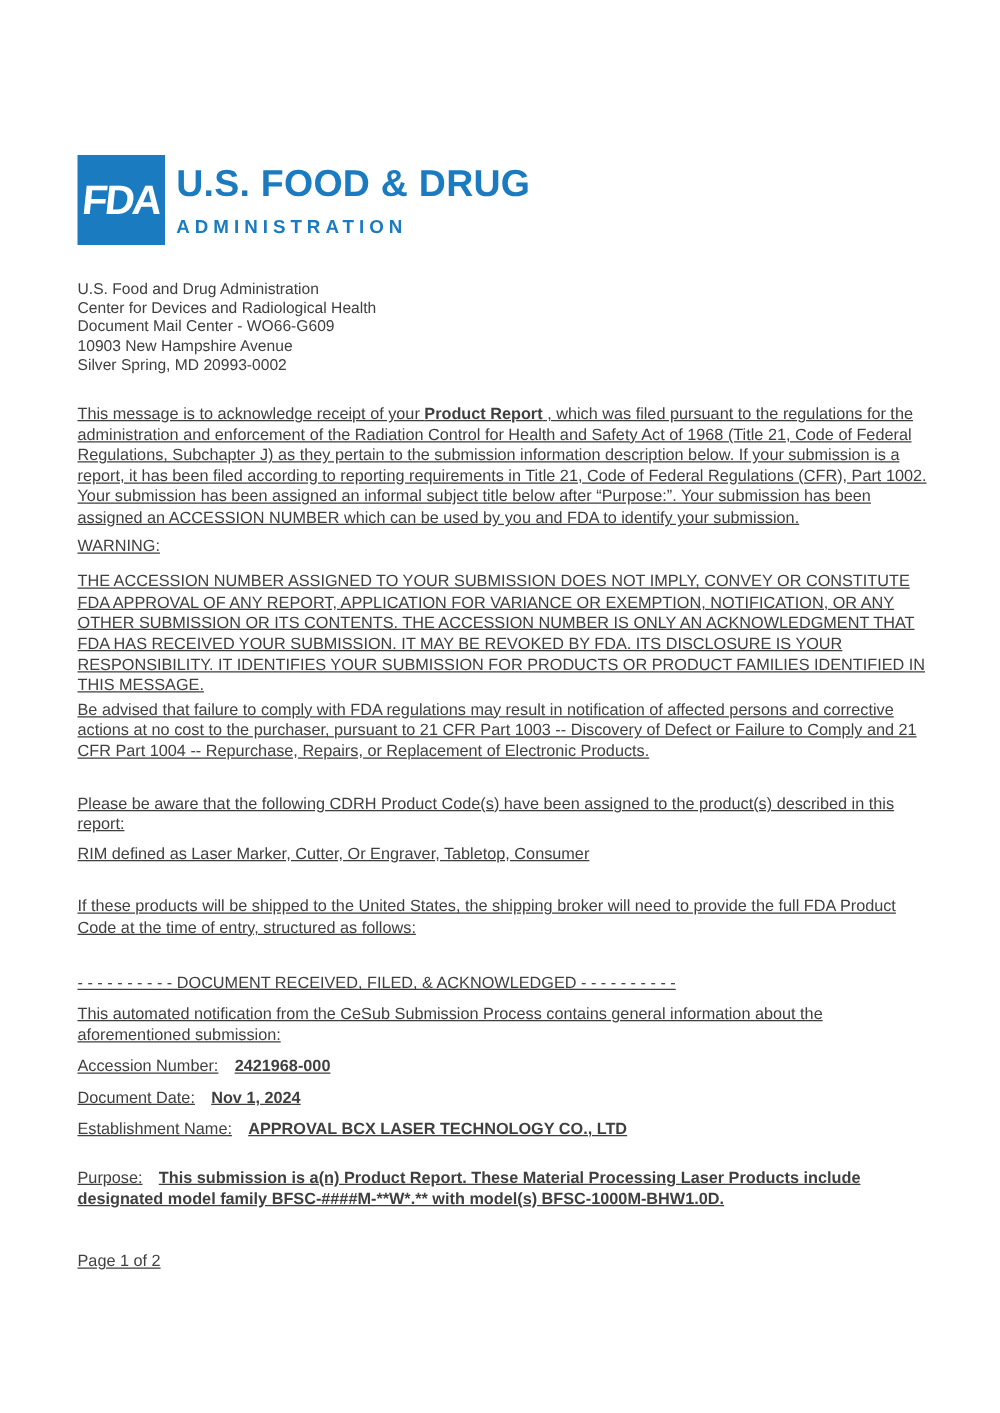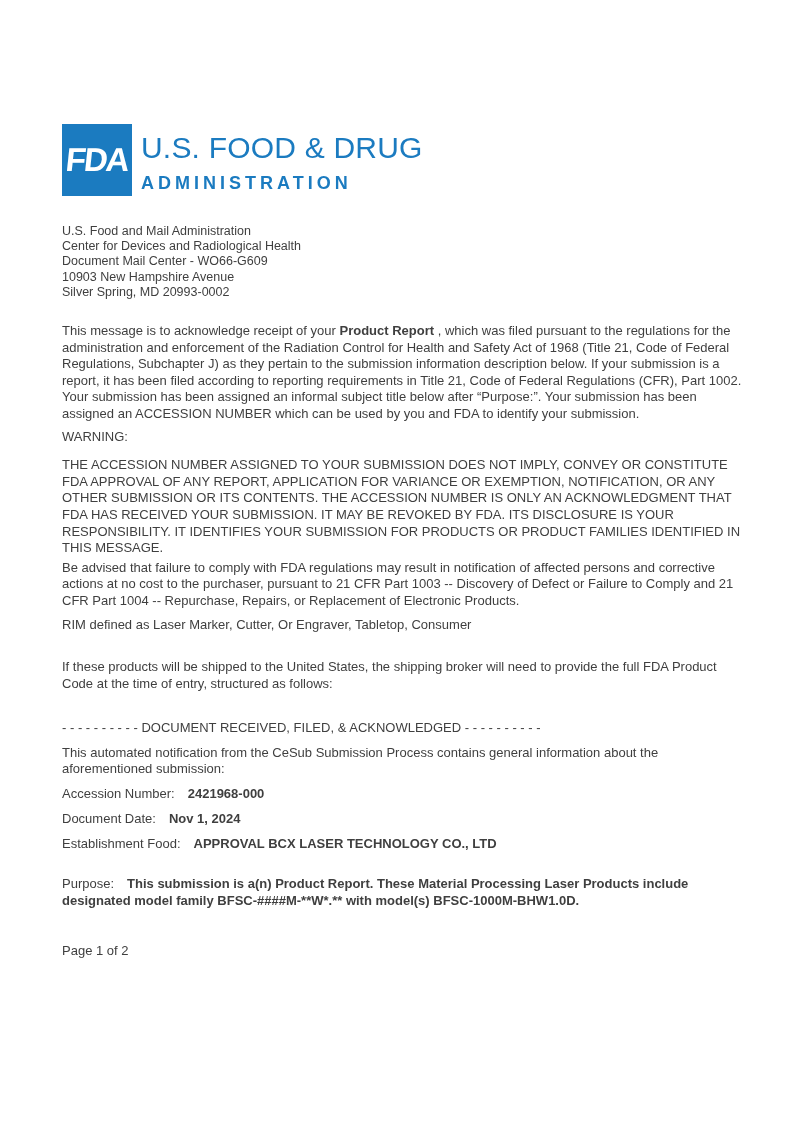--- a/index.html
+++ b/index.html
@@ -36,42 +36,42 @@
     font-weight: bold;
     font-size: 33px;
     letter-spacing: -2px;
     transform: none;
     flex: 0 0 auto;
   }
   .fda-mark span { display:inline-block; transform: skewX(-6deg); }
   .brand-text { margin-left: 9px; }
   .brand-line1 {
     color: #1b7bc0;
-    font-weight: normal;
+    font-weight: bold;
     font-size: 30px;
     line-height: 1;
     margin-top: 9px;
     letter-spacing: 0.2px;
     white-space: nowrap;
   }
   .brand-line2 {
     color: #1b7bc0;
     font-weight: bold;
-    font-size: 18px;
+    font-size: 15px;
     letter-spacing: 4px;
     margin-top: 10px;
     white-space: nowrap;
   }
   
   .address {
     margin-top: 28px;
     font-size: 12.5px;
     line-height: 15.2px;
   }
-  .body-text { max-width: 680px; }
+  .body-text { max-width: 680px; text-decoration: underline; }
   p { margin: 0; font-size: 13px; line-height: 16.6px; }
   .b { font-weight: bold; }
   .p1        { margin-top: 23px; }
   .warn-lbl  { margin-top: 6px; }
   .warn-para { margin-top: 12px; }
   .advised   { margin-top: 3px; }
   .aware     { margin-top: 25px; }
   .rim       { margin-top: 7px; }
   .shipping  { margin-top: 26px; }
   .code95    { margin-top: 7px; }
@@ -92,52 +92,53 @@
     <div class="fda-mark">
       <span>FDA</span>
     </div>
     <div class="brand-text">
       <div class="brand-line1">U.S. FOOD &amp; DRUG</div>
       <div class="brand-line2">ADMINISTRATION</div>
     </div>
   </div>
 
   <div class="address">
-    <div>U.S. Food and Mail Administration</div>
+    <div>U.S. Food and Drug Administration</div>
     <div>Center for Devices and Radiological Health</div>
     <div>Document Mail Center - WO66-G609</div>
     <div>10903 New Hampshire Avenue</div>
     <div>Silver Spring, MD 20993-0002</div>
   </div>
 
   <div class="body-text">
 
     <p class="p1"><span>This message is to acknowledge receipt of your </span><span class="b">Product Report</span><span> , which was filed pursuant to the regulations for the administration and enforcement of the Radiation Control for Health and Safety Act of 1968 (Title 21, Code of Federal Regulations, Subchapter J) as they pertain to the submission information description below. If your submission is a report, it has been filed according to reporting requirements in Title 21, Code of Federal Regulations (CFR), Part 1002. Your submission has been assigned an informal subject title below after “Purpose:”. Your submission has been assigned an ACCESSION NUMBER which can be used by you and FDA to identify your submission.</span></p>
 
     <p class="warn-lbl">WARNING:</p>
 
     <p class="warn-para">THE ACCESSION NUMBER ASSIGNED TO YOUR SUBMISSION DOES NOT IMPLY, CONVEY OR CONSTITUTE FDA APPROVAL OF ANY REPORT, APPLICATION FOR VARIANCE OR EXEMPTION, NOTIFICATION, OR ANY OTHER SUBMISSION OR ITS CONTENTS. THE ACCESSION NUMBER IS ONLY AN ACKNOWLEDGMENT THAT FDA HAS RECEIVED YOUR SUBMISSION. IT MAY BE REVOKED BY FDA. ITS DISCLOSURE IS YOUR RESPONSIBILITY. IT IDENTIFIES YOUR SUBMISSION FOR PRODUCTS OR PRODUCT FAMILIES IDENTIFIED IN THIS MESSAGE.</p>
 
     <p class="advised">Be advised that failure to comply with FDA regulations may result in notification of affected persons and corrective actions at no cost to the purchaser, pursuant to 21 CFR Part 1003 -- Discovery of Defect or Failure to Comply and 21 CFR Part 1004 -- Repurchase, Repairs, or Replacement of Electronic Products.</p>
 
+    <p class="aware">Please be aware that the following CDRH Product Code(s) have been assigned to the product(s) described in this report:</p>
 
     <p class="rim">RIM defined as Laser Marker, Cutter, Or Engraver, Tabletop, Consumer</p>
 
     <p class="shipping">If these products will be shipped to the United States, the shipping broker will need to provide the full FDA Product Code at the time of entry, structured as follows:</p>
 
 
     <p class="divider">- - - - - - - - - - DOCUMENT RECEIVED, FILED, &amp; ACKNOWLEDGED - - - - - - - - - -</p>
 
     <p class="automated">This automated notification from the CeSub Submission Process contains general information about the aforementioned submission:</p>
 
     <p class="field-row"><span>Accession Number:</span><span class="b val">2421968-000</span></p>
 
 
     <p class="field-row"><span>Document Date:</span><span class="b val">Nov 1, 2024</span></p>
 
-    <p class="field-row"><span>Establishment Food:</span><span class="b val">APPROVAL BCX LASER TECHNOLOGY CO., LTD</span></p>
+    <p class="field-row"><span>Establishment Name:</span><span class="b val">APPROVAL BCX LASER TECHNOLOGY CO., LTD</span></p>
 
     <p class="purpose"><span>Purpose:</span><span class="b val">This submission is a(n) Product Report. These Material Processing Laser Products include designated model family BFSC-####M-**W*.** with model(s) BFSC-1000M-BHW1.0D.</span></p>
 
     <p class="footer">Page 1 of 2</p>
 
   </div>
 </div>
 
 </body></html>

